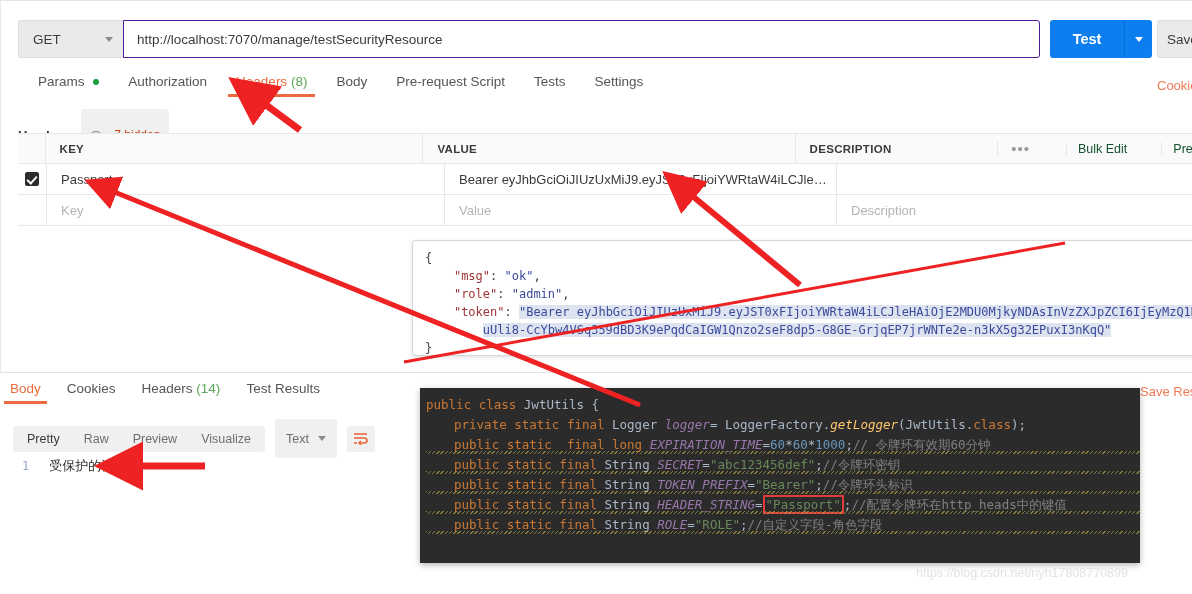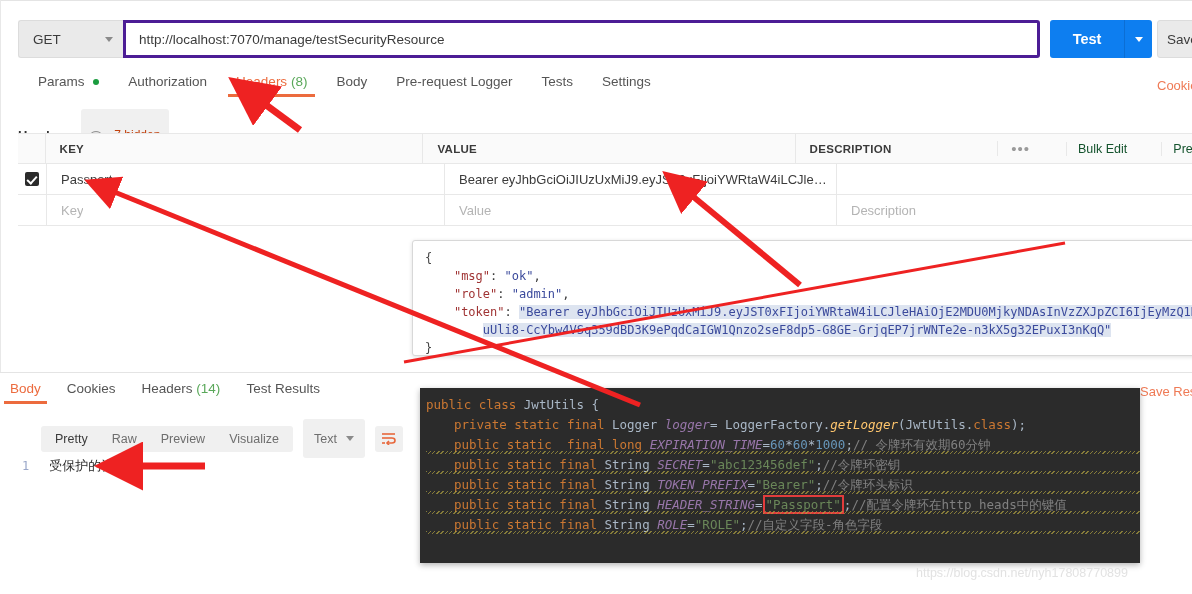--- a/index.html
+++ b/index.html
@@ -15,21 +15,21 @@
   .urlbar { position:absolute; left:18px; top:20px; width:1022px; height:38px; display:flex; }
   .method-select {
     width: 105px; height:38px; background:#eaeaea; border:1px solid #dcdcdc;
     border-right:none; border-radius:3px 0 0 3px;
     display:flex; align-items:center; justify-content:space-between;
     padding:0 10px 0 14px; font-size:13.5px; color:#3b3b3b;
   }
   .caret { width:0; height:0; border-left:4.5px solid transparent; border-right:4.5px solid transparent;
            border-top:5px solid #8a8a8a; }
   .url-input {
-    flex:1; height:38px; background:#fff; border:3px solid #4c1d95; border-radius:0 3px 3px 0;
+    flex:1; height:38px; background:#fff; border:1px solid #4c1d95; border-radius:0 3px 3px 0;
     display:flex; align-items:center; padding-left:13px; font-size:13.5px; color:#3b3b3b;
   }
   .send-wrap { position:absolute; left:1050px; top:20px; height:38px; display:flex; }
   .send-btn { width:74px; height:38px; background:#0d7ef0; border-radius:3px 0 0 3px;
               color:#fff; font-size:14.5px; font-weight:bold; display:flex; align-items:center;
               justify-content:center; }
   .send-caret-btn { width:28px; height:38px; background:#0d7ef0; border-left:1px solid #0b6ed4;
               border-radius:0 3px 3px 0; display:flex; align-items:center; justify-content:center; }
   .send-caret { width:0;height:0;border-left:4.5px solid transparent;border-right:4.5px solid transparent;
                 border-top:5px solid #fff; }
@@ -86,21 +86,21 @@
 
   
   .resp-tabs { position:absolute; left:10px; top:381px; display:flex; align-items:flex-start; }
   .resp-tab { font-size:13.5px; color:#555; padding:0 0 8px 0; margin-right:26px; position:relative; white-space:nowrap; }
   .resp-tab.active { color:#ec6b3e; }
   .resp-tab.active::after { content:""; position:absolute; left:-6px; right:-6px; bottom:0; height:3px; background:#ec6b3e; }
   .save-resp { position:absolute; left:1140px; top:384px; font-size:13px; color:#ef7a55; white-space:nowrap; }
 
   
   .viewer-bar { position:absolute; left:13px; top:419px; display:flex; align-items:center; gap:10px; }
-  .seg { background:#f0f0f0; border-radius:3px; height:26px; display:flex; align-items:center; padding:0 2px;margin-left:28px; }
+  .seg { background:#f0f0f0; border-radius:3px; height:26px; display:flex; align-items:center; padding:0 2px; }
   .seg-item { font-size:12.5px; color:#6e6e6e; padding:0 12px; line-height:26px; }
   .seg-item.active { color:#3b3b3b; }
   .type-sel { background:#f0f0f0; border-radius:3px; height:39px; display:flex; align-items:center;
               gap:9px; padding:0 11px; font-size:12.5px; color:#6e6e6e; }
   .wrap-btn { width:28px; height:26px; background:#f0f0f0; border-radius:3px; display:flex;
               align-items:center; justify-content:center; }
 
   
   .body-content { position:absolute; left:22px; top:457px; display:flex; gap:20px; align-items:baseline; }
   .gutter-no { font-size:12px; color:#9aa7c9; font-family:"DejaVu Sans Mono","Liberation Mono",monospace; }
@@ -162,21 +162,21 @@
     <div class="req-tab">
       <span>Params</span>
       <span class="green-dot"></span>
     </div>
     <div class="req-tab">Authorization</div>
     <div class="req-tab active">
       <span>Headers</span>
       <span class="count">(8)</span>
     </div>
     <div class="req-tab">Body</div>
-    <div class="req-tab">Pre-request Logger</div>
+    <div class="req-tab">Pre-request Script</div>
     <div class="req-tab">Tests</div>
     <div class="req-tab">Settings</div>
   </div>
   <div class="cookies-link">Cookies</div>
 
   <div class="hdr-subbar">
     <span class="hdr-label">Headers</span>
     <span class="hidden-pill">
       <span class="eye">
         <svg width="12" height="8" viewBox="0 0 12 8">

